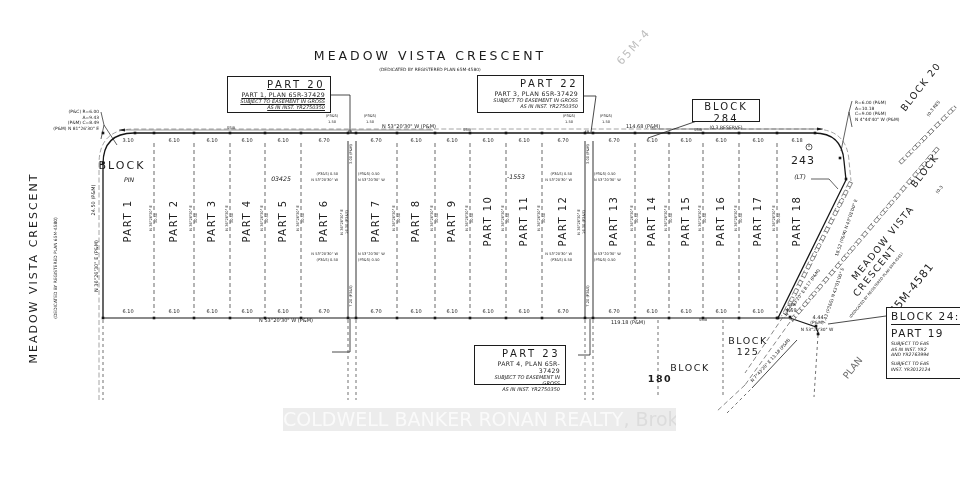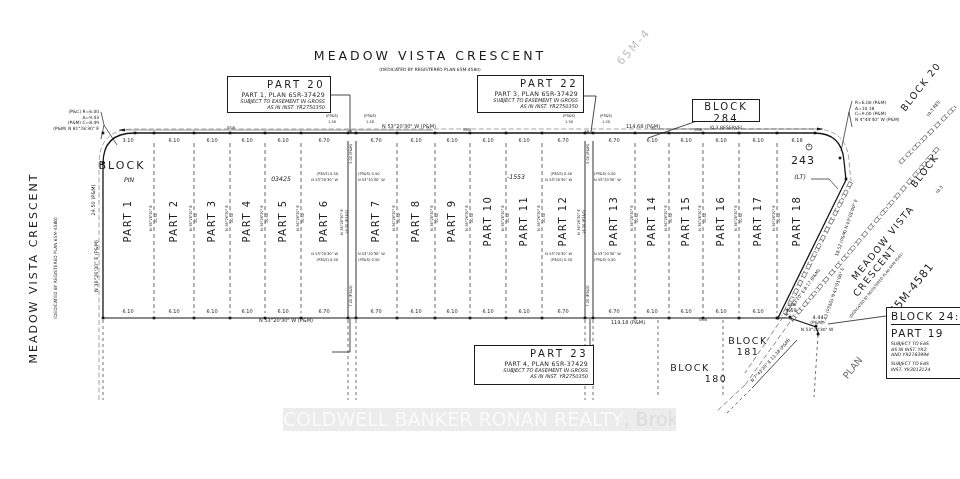--- a/index.html
+++ b/index.html
@@ -159,36 +159,36 @@
         <line x1="938" y1="148" x2="790" y2="322" stroke="#666" stroke-width="3.4" stroke-dasharray="0.8 3.8"></line>
         <line x1="901.2840055767266" y1="164.2614791630998" x2="957.2840055767266" y2="107.2614791630998" stroke="#555" stroke-width="0.7" stroke-dasharray="7 3"></line>
         <line x1="898.7159944232734" y1="161.7385208369002" x2="954.7159944232734" y2="104.7385208369002" stroke="#555" stroke-width="0.7" stroke-dasharray="7 3"></line>
         <line x1="900" y1="163" x2="956" y2="106" stroke="#666" stroke-width="3.4" stroke-dasharray="0.8 3.8"></line>
         <line x1="783" y1="317" x2="745" y2="373" stroke="#555" stroke-width="0.7" stroke-dasharray="5 3"></line>
         <line x1="790" y1="322" x2="745" y2="385" stroke="#555" stroke-width="0.7" stroke-dasharray="5 3"></line>
         <line x1="745" y1="385" x2="716" y2="412" stroke="#555" stroke-width="0.7" stroke-dasharray="5 3"></line>
       </g>
   </svg>
 
-  <div class="pbox" style="left:227px;top:76px;width:104px;height:37px;">
+  <div class="pbox" style="left:227px;top:76px;width:104px;height:37px;text-decoration:underline;">
     <div class="pb-title">PART 20</div>
     <div class="pb-l2">PART 1, PLAN 65R-37429</div>
     <div class="pb-l3">SUBJECT TO EASEMENT IN GROSS</div>
     <div class="pb-l4">AS IN INST. YR2750350</div>
   </div>
 
   <div class="pbox" style="left:477px;top:75px;width:107px;height:38px;">
     <div class="pb-title">PART 22</div>
     <div class="pb-l2">PART 3, PLAN 65R-37429</div>
     <div class="pb-l3">SUBJECT TO EASEMENT IN GROSS</div>
     <div class="pb-l4">AS IN INST. YR2750350</div>
   </div>
 
 
-  <div class="pbox" style="left:474px;top:345px;width:120px;height:40px;">
+  <div class="pbox" style="left:474px;top:345px;width:92px;height:40px;">
     <div class="pb-title">PART 23</div>
     <div class="pb-l2">PART 4, PLAN 65R-37429</div>
     <div class="pb-l3">SUBJECT TO EASEMENT IN GROSS</div>
     <div class="pb-l4">AS IN INST. YR2750350</div>
   </div>
 
   <div class="rbox" style="left:692px;top:99px;width:68px;height:23px;">
     <div class="rb-title">BLOCK 284</div>
     <div class="rb-sub">(0.3 RESERVE)</div>
   </div>
@@ -213,23 +213,23 @@
       <div class="lab f10ls" style="left: 875px; top: 271px; transform: translate(-50%, -50%) rotate(-51deg);">CRESCENT</div>
       <div class="lab f3" style="left: 877px; top: 286px; transform: translate(-50%, -50%) rotate(-51deg);">(DEDICATED BY REGISTERED PLAN 65M-4581)</div>
       <div class="lab f11" style="left: 912px; top: 289px; transform: translate(-50%, -50%) rotate(-51deg);">65M-4581</div>
       <div class="lab f11ls gray" style="left: 634px; top: 47px; transform: translate(-50%, -50%) rotate(-48deg);">65M-4</div>
       <div class="lab f10 gray2" style="left: 853px; top: 368px; transform: translate(-50%, -50%) rotate(-51deg);">PLAN</div>
       <div class="lab f10ls" style="left: 921px; top: 87px; transform: translate(-50%, -50%) rotate(-52deg);">BLOCK 20</div>
       <div class="lab f4" style="left: 934px; top: 109px; transform: translate(-50%, -50%) rotate(-52deg);">(0.3 RES</div>
       <div class="lab f10ls" style="left: 925px; top: 171px; transform: translate(-50%, -50%) rotate(-52deg);">BLOCK</div>
       <div class="lab f4" style="left: 940px; top: 190px; transform: translate(-50%, -50%) rotate(-52deg);">(0.3</div>
       <div class="lab f10ls" style="left: 690px; top: 368px; transform: translate(-50%, -50%);">BLOCK</div>
-      <div class="lab f10ls" style="left: 716px; top: 379px; transform: translate(-50%, -50%);">180</div>
+      <div class="lab f10ls" style="left: 660px; top: 379px; transform: translate(-50%, -50%); font-weight: bold;">180</div>
       <div class="lab f10ls" style="left: 748px; top: 341px; transform: translate(-50%, -50%);">BLOCK</div>
-      <div class="lab f10ls" style="left: 748px; top: 352px; transform: translate(-50%, -50%);">181</div>
+      <div class="lab f10ls" style="left: 748px; top: 352px; transform: translate(-50%, -50%);">125</div>
       <div class="lab f11ls" style="left: 122px; top: 166px; transform: translate(-50%, -50%);">BLOCK</div>
       <div class="lab f11" style="left: 803px; top: 161px; transform: translate(-50%, -50%);">243</div>
       <div class="lab f6i" style="left: 129px; top: 180px; transform: translate(-50%, -50%);">PIN</div>
       <div class="lab f6i" style="left: 281px; top: 179px; transform: translate(-50%, -50%);">03425</div>
       <div class="lab f6i" style="left: 516px; top: 177px; transform: translate(-50%, -50%);">-1553</div>
       <div class="lab f6i" style="left: 800px; top: 177px; transform: translate(-50%, -50%);">(LT)</div>
       <div class="lab f5" style="left: 409px; top: 127px; transform: translate(-50%, -50%);">N 53°20'30" W  (P&amp;M)</div>
       <div class="lab f5" style="left: 643px; top: 127px; transform: translate(-50%, -50%);">114.68 (P&amp;M)</div>
       <div class="lab f5" style="left: 286px; top: 321px; transform: translate(-50%, -50%);">N 53°20'30" W (P&amp;M)</div>
       <div class="lab f5" style="left: 628px; top: 323px; transform: translate(-50%, -50%);">119.18 (P&amp;M)</div>

